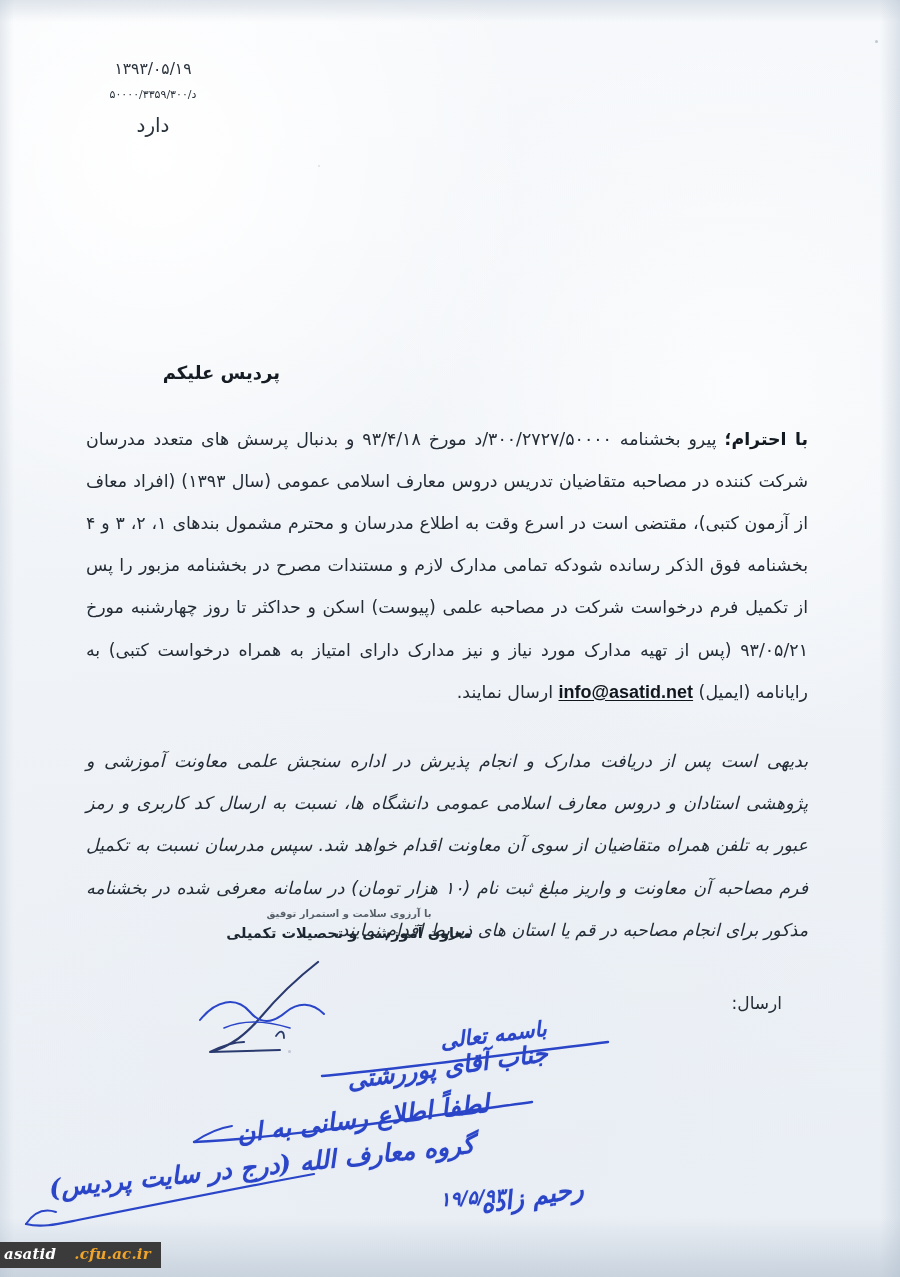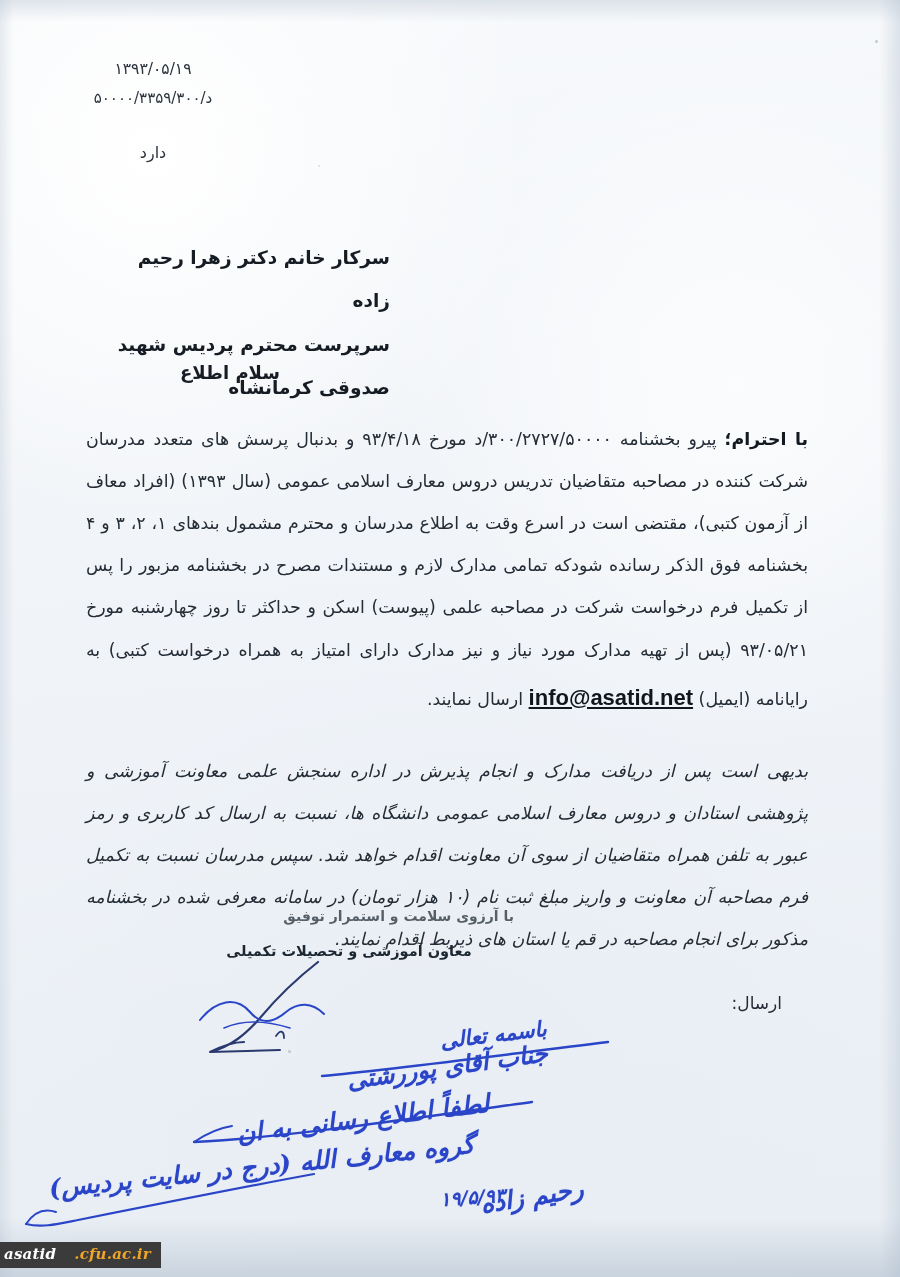--- a/index.html
+++ b/index.html
@@ -58,22 +58,22 @@
     top: 54px;
     left: 40px;
     width: 250px;
     text-align: center;
     font-size: 15.5px;
     line-height: 1.95;
     letter-spacing: .4px;
     color: #2a323c;
   }
   .ref-line { white-space: nowrap; }
-  .ref-line.num { font-size: 15px; }
-  .ref-line.attach { font-size: 16px; margin-top: 24px; }
+  .ref-line.num { font-size: 11px; }
+  .ref-line.attach { font-size: 20px; }
 
   
   .addressee {
     position: absolute;
     top: 236px;
     right: 90px;
     width: 700px;
     text-align: right;
     padding-right: 0;
   }
@@ -117,43 +117,42 @@
     text-align: justify;
     text-justify: inter-word;
   }
   p.para.second { margin-top: 24px; font-style: italic; }
   .lead { font-weight: bold; color: #131920; margin-top: 21px; }
   .email-link {
     text-decoration: underline;
     text-underline-offset: 2px;
     color: #10161d;
     font-weight: bold;
-    font-size: 22px;
+    font-size: 18px;
     direction: ltr;
     unicode-bidi: isolate;
     display: inline-block;
     font-family: "Liberation Sans", sans-serif;
   }
 
   
   .sign-block {
     position: absolute;
     top: 908px;
     left: 196px;
     width: 330px;
     text-align: center;
     color: #1d2731;
   }
   .sign-wish {
-    font-size: 14px;
+    font-size: 10px;
     font-weight: bold;
     opacity: .72;
     letter-spacing: .2px;
-    margin-bottom: 17px;
-    text-align: right;
+    margin-bottom: 4px;
   }
   .sign-name {
     font-size: 14.5px;
     font-weight: bold;
     line-height: 1.5;
   }
   .sign-title {
     font-size: 14.5px;
     font-weight: bold;
     line-height: 1.5;
@@ -227,31 +226,23 @@
   <div class="speck" style="top:40px; right:22px; width:3px; height:3px;"></div>
   <div class="speck" style="top:165px; left:330px; width:2px; height:2px; opacity:.3;"></div>
   <div class="speck" style="top:1050px; left:300px; width:3px; height:3px; opacity:.45;"></div>
 
   <div class="ref-block">
     <div class="ref-line date">۱۳۹۳/۰۵/۱۹</div>
     <div class="ref-line num">د/۵۰۰۰۰/۳۳۵۹/۳۰۰</div>
     <div class="ref-line attach">دارد</div>
   </div>
 
-  <div class="addressee">
-    <div class="line">
-      <span class="inner">سرکار خانم دکتر زهرا رحیم زاده</span>
-    </div>
-    <div class="line">
-      <span class="inner">سرپرست محترم پردیس شهید صدوقی کرمانشاه</span>
-    </div>
-  </div>
 
   <div class="greeting">
-    <span class="inner">سلام اطلاع</span>
+    <span class="inner">پردیس علیکم</span>
   </div>
 
   <div class="body-wrap">
     <p class="para first"><span class="lead">با احترام؛</span><span> پیرو بخشنامه ۳۰۰/۲۷۲۷/۵۰۰۰۰/د مورخ ۹۳/۴/۱۸ و بدنبال پرسش های متعدد مدرسان شرکت کننده در مصاحبه متقاضیان تدریس دروس معارف اسلامی عمومی (سال ۱۳۹۳) (افراد معاف از آزمون کتبی)، مقتضی است در اسرع وقت به اطلاع مدرسان و محترم مشمول بندهای ۱، ۲، ۳ و ۴ بخشنامه فوق الذکر رسانده شودکه تمامی مدارک لازم و مستندات مصرح در بخشنامه مزبور را پس از تکمیل فرم درخواست شرکت در مصاحبه علمی (پیوست) اسکن و حداکثر تا روز چهارشنبه مورخ ۹۳/۰۵/۲۱ (پس از تهیه مدارک مورد نیاز و نیز مدارک دارای امتیاز به همراه درخواست کتبی) به رایانامه (ایمیل) </span><a class="email-link" href="#">info@asatid.net</a><span> ارسال نمایند.</span></p>
 
     <p class="para second">بدیهی است پس از دریافت مدارک و انجام پذیرش در اداره سنجش علمی معاونت آموزشی و پژوهشی استادان و دروس معارف اسلامی عمومی دانشگاه ها، نسبت به ارسال کد کاربری و رمز عبور به تلفن همراه متقاضیان از سوی آن معاونت اقدام خواهد شد. سپس مدرسان نسبت به تکمیل فرم مصاحبه آن معاونت و واریز مبلغ ثبت نام (۱۰ هزار تومان) در سامانه معرفی شده در بخشنامه مذکور برای انجام مصاحبه در قم یا استان های ذیربط اقدام نمایند.</p>
   </div>
 
   <div class="sign-block">
     <div class="sign-wish">با آرزوی سلامت و استمرار توفیق</div>

